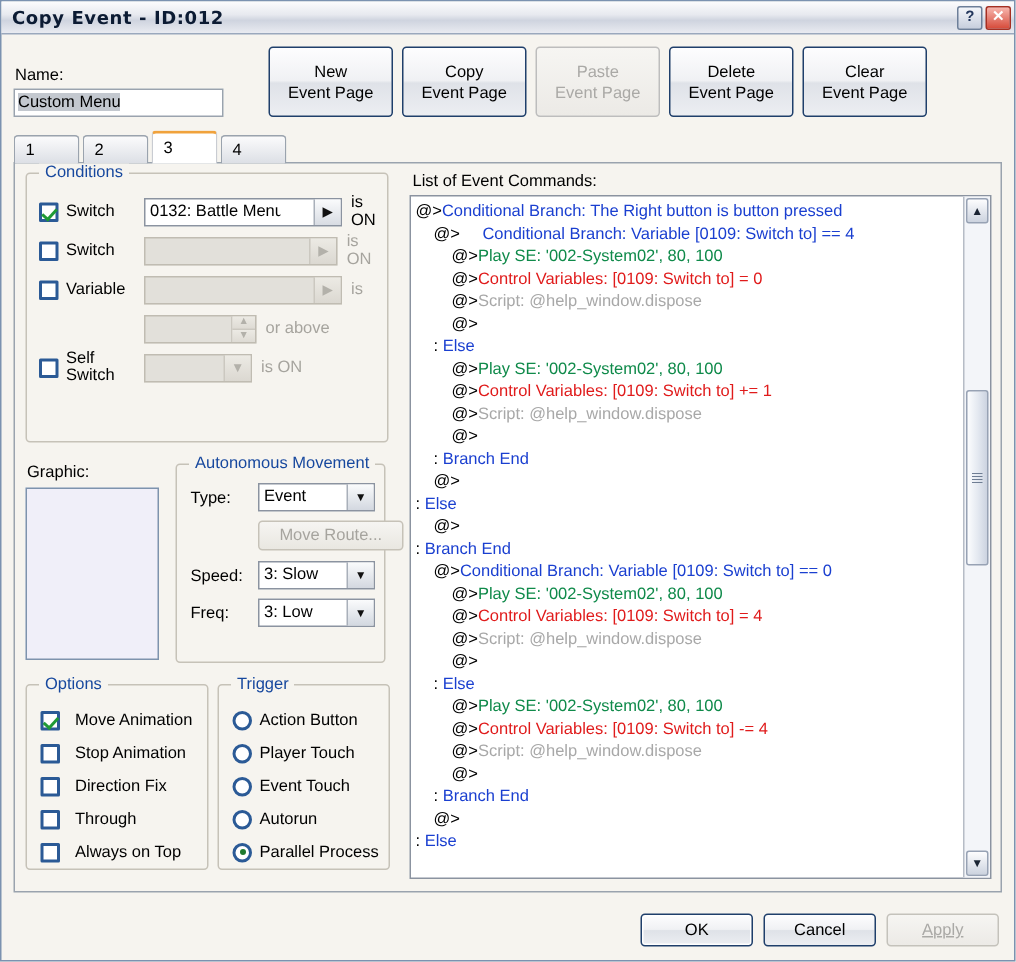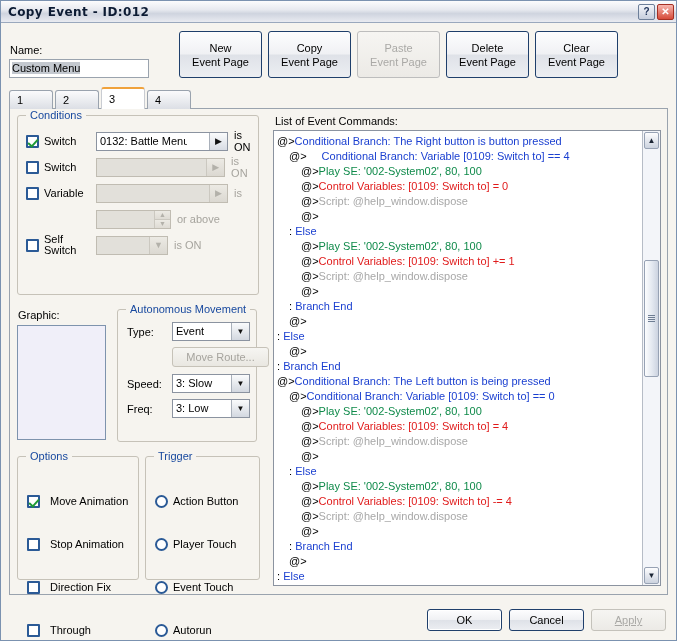--- a/index.html
+++ b/index.html
@@ -169,21 +169,21 @@
   .mrbtn{
     width:97px;height:20px;box-sizing:border-box;margin:1px 0 7px 45px;
     border:1px solid #c6c2b8;border-radius:3px;
     background:linear-gradient(180deg,#f6f5f2,#e9e7e1);
     color:#a6a49e;font-size:11px;display:flex;align-items:center;justify-content:center;
   }
   
   .botrow{display:flex;margin-top:14px;}
   .opts{width:122px;height:124px;padding:12px 0 0 9px;box-sizing:border-box;}
   .trig{width:115px;height:124px;padding:12px 0 0 9px;box-sizing:border-box;margin-left:6px;}
-  .orow{display:flex;align-items:center;height:22px;margin-top:21px;}
+  .orow{display:flex;align-items:center;height:22px;}
   .orow .t{font-size:11px;color:#000;margin-left:5px;}
   .rb{
     width:13px;height:13px;flex:0 0 13px;box-sizing:border-box;
     border:2px solid #2b5a96;border-radius:50%;background:#fff;position:relative;
   }
   .rb.on::after{
     content:"";position:absolute;left:2.5px;top:2.5px;width:4px;height:4px;
     border-radius:50%;background:#1f7a2e;
   }
   
@@ -442,21 +442,20 @@
               <div class="cl" style="padding-left: 12px;"><span class="at"> :  </span><span style="color: rgb(26, 63, 208);">Else</span></div>
               <div class="cl" style="padding-left: 24px;"><span class="at">@&gt;</span><span style="color: rgb(15, 138, 74);">Play SE: '002-System02', 80, 100</span></div>
               <div class="cl" style="padding-left: 24px;"><span class="at">@&gt;</span><span style="color: rgb(224, 27, 27);">Control Variables: [0109: Switch to] += 1</span></div>
               <div class="cl" style="padding-left: 24px;"><span class="at">@&gt;</span><span style="color: rgb(168, 168, 168);">Script: @help_window.dispose</span></div>
               <div class="cl" style="padding-left: 24px;"><span class="at">@&gt;</span></div>
               <div class="cl" style="padding-left: 12px;"><span class="at"> :  </span><span style="color: rgb(26, 63, 208);">Branch End</span></div>
               <div class="cl" style="padding-left: 12px;"><span class="at">@&gt;</span></div>
               <div class="cl" style="padding-left: 0px;"><span class="at"> :  </span><span style="color: rgb(26, 63, 208);">Else</span></div>
               <div class="cl" style="padding-left: 12px;"><span class="at">@&gt;</span></div>
               <div class="cl" style="padding-left: 0px;"><span class="at"> :  </span><span style="color: rgb(26, 63, 208);">Branch End</span></div>
-              <div class="cl" style="padding-left: 0px;"><span class="at">@&gt;</span><span style="color: rgb(26, 63, 208);">Conditional Branch: The Left button is being pressed</span></div>
               <div class="cl" style="padding-left: 12px;"><span class="at">@&gt;</span><span style="color: rgb(26, 63, 208);">Conditional Branch: Variable [0109: Switch to] == 0</span></div>
               <div class="cl" style="padding-left: 24px;"><span class="at">@&gt;</span><span style="color: rgb(15, 138, 74);">Play SE: '002-System02', 80, 100</span></div>
               <div class="cl" style="padding-left: 24px;"><span class="at">@&gt;</span><span style="color: rgb(224, 27, 27);">Control Variables: [0109: Switch to] = 4</span></div>
               <div class="cl" style="padding-left: 24px;"><span class="at">@&gt;</span><span style="color: rgb(168, 168, 168);">Script: @help_window.dispose</span></div>
               <div class="cl" style="padding-left: 24px;"><span class="at">@&gt;</span></div>
               <div class="cl" style="padding-left: 12px;"><span class="at"> :  </span><span style="color: rgb(26, 63, 208);">Else</span></div>
               <div class="cl" style="padding-left: 24px;"><span class="at">@&gt;</span><span style="color: rgb(15, 138, 74);">Play SE: '002-System02', 80, 100</span></div>
               <div class="cl" style="padding-left: 24px;"><span class="at">@&gt;</span><span style="color: rgb(224, 27, 27);">Control Variables: [0109: Switch to] -= 4</span></div>
               <div class="cl" style="padding-left: 24px;"><span class="at">@&gt;</span><span style="color: rgb(168, 168, 168);">Script: @help_window.dispose</span></div>
               <div class="cl" style="padding-left: 24px;"><span class="at">@&gt;</span></div>

